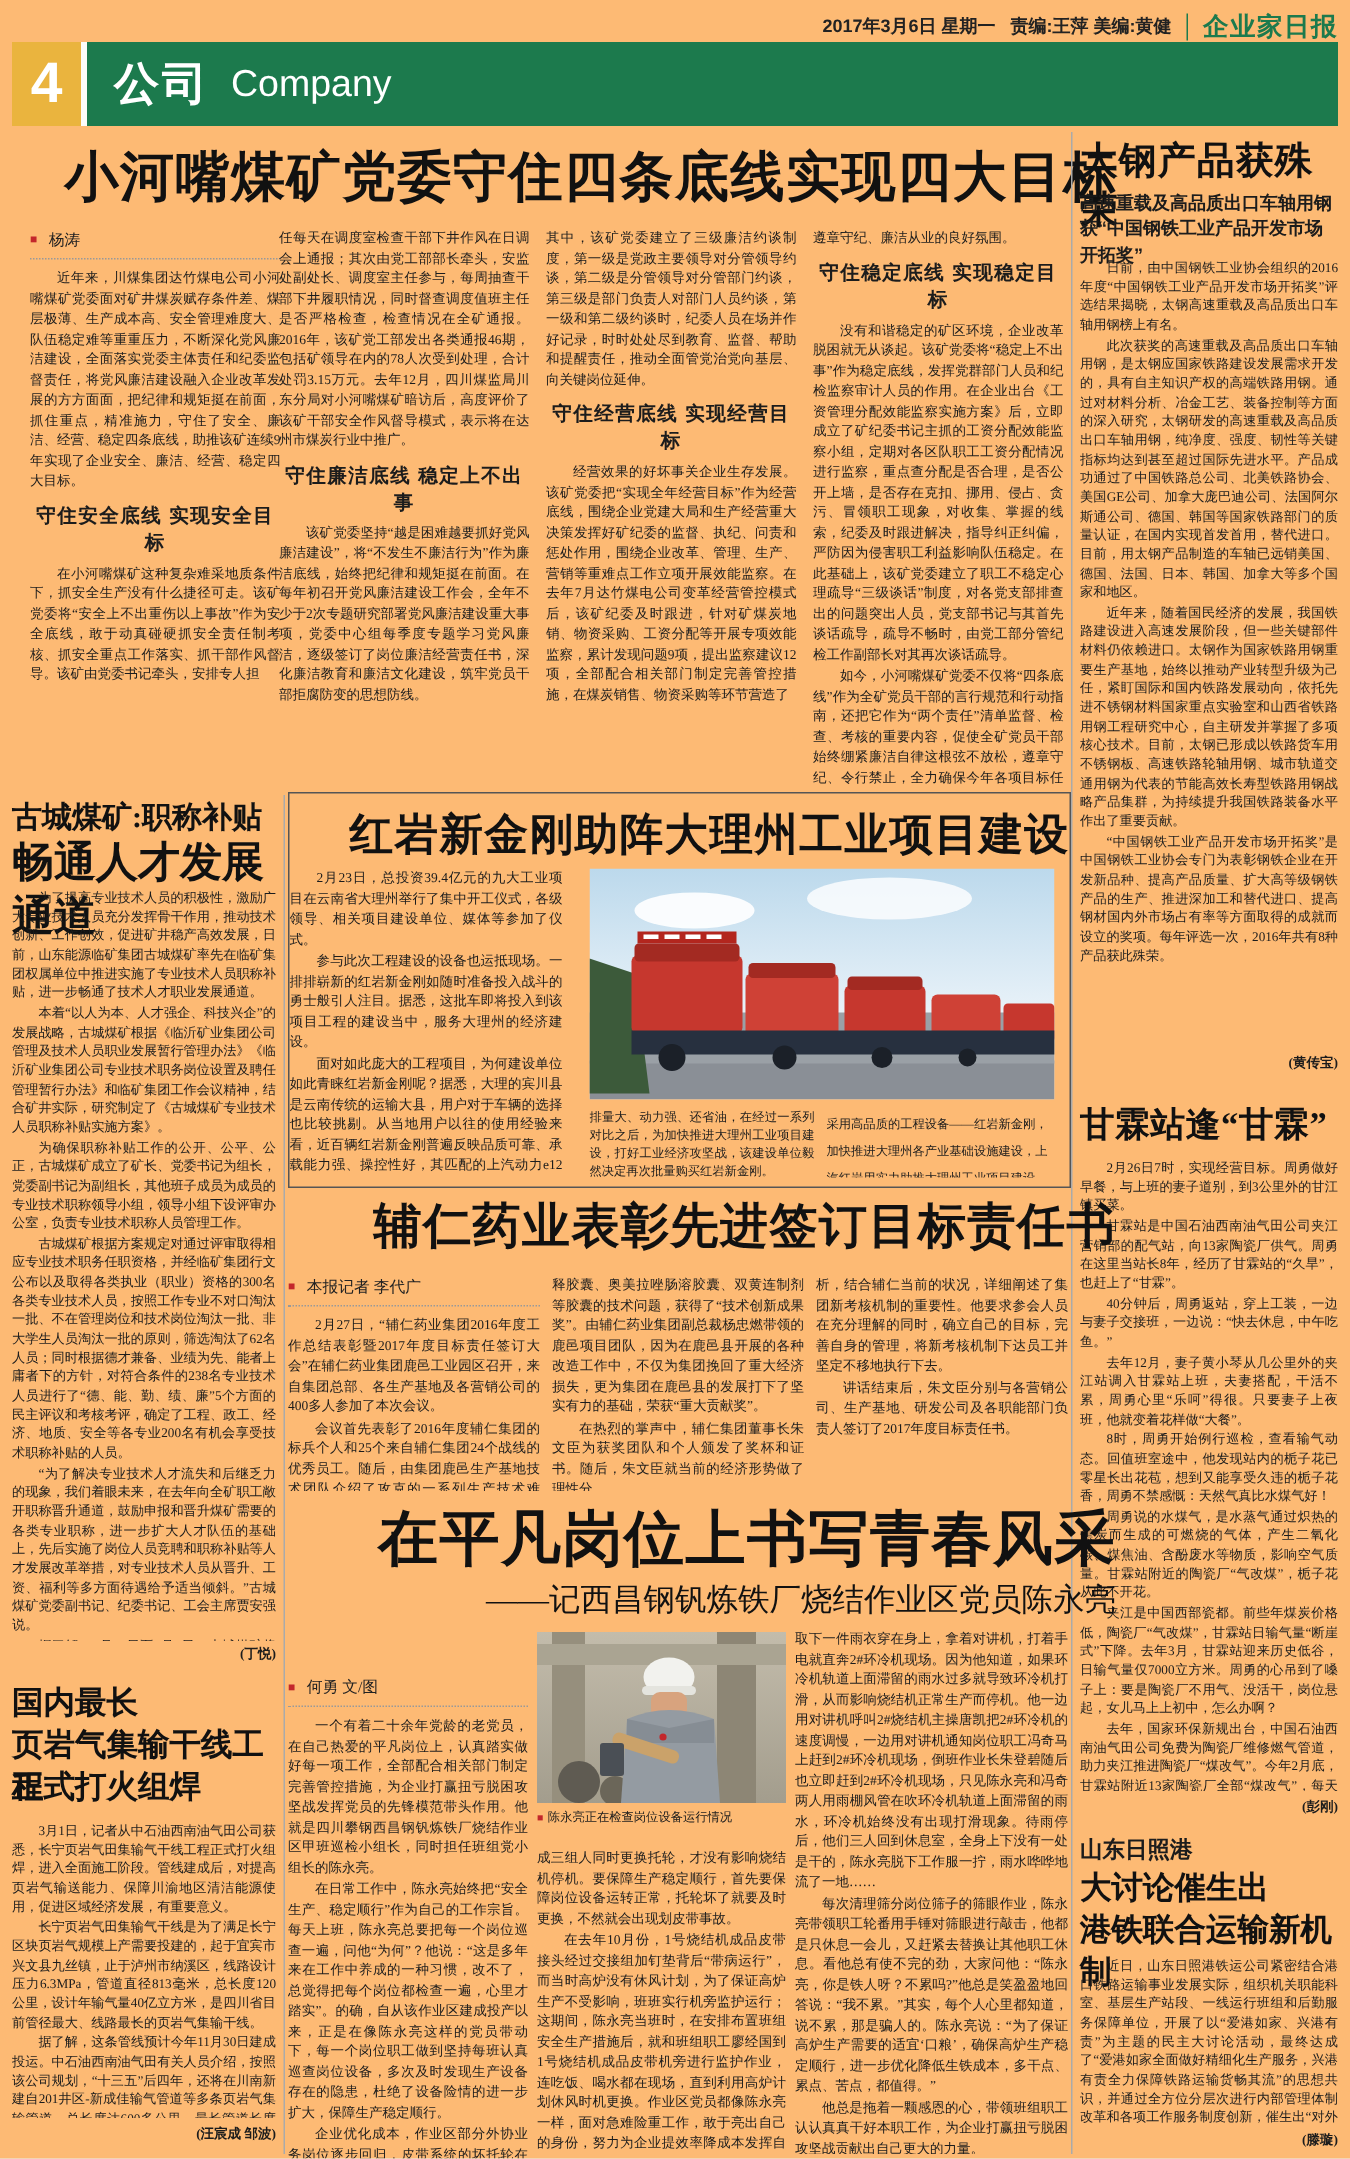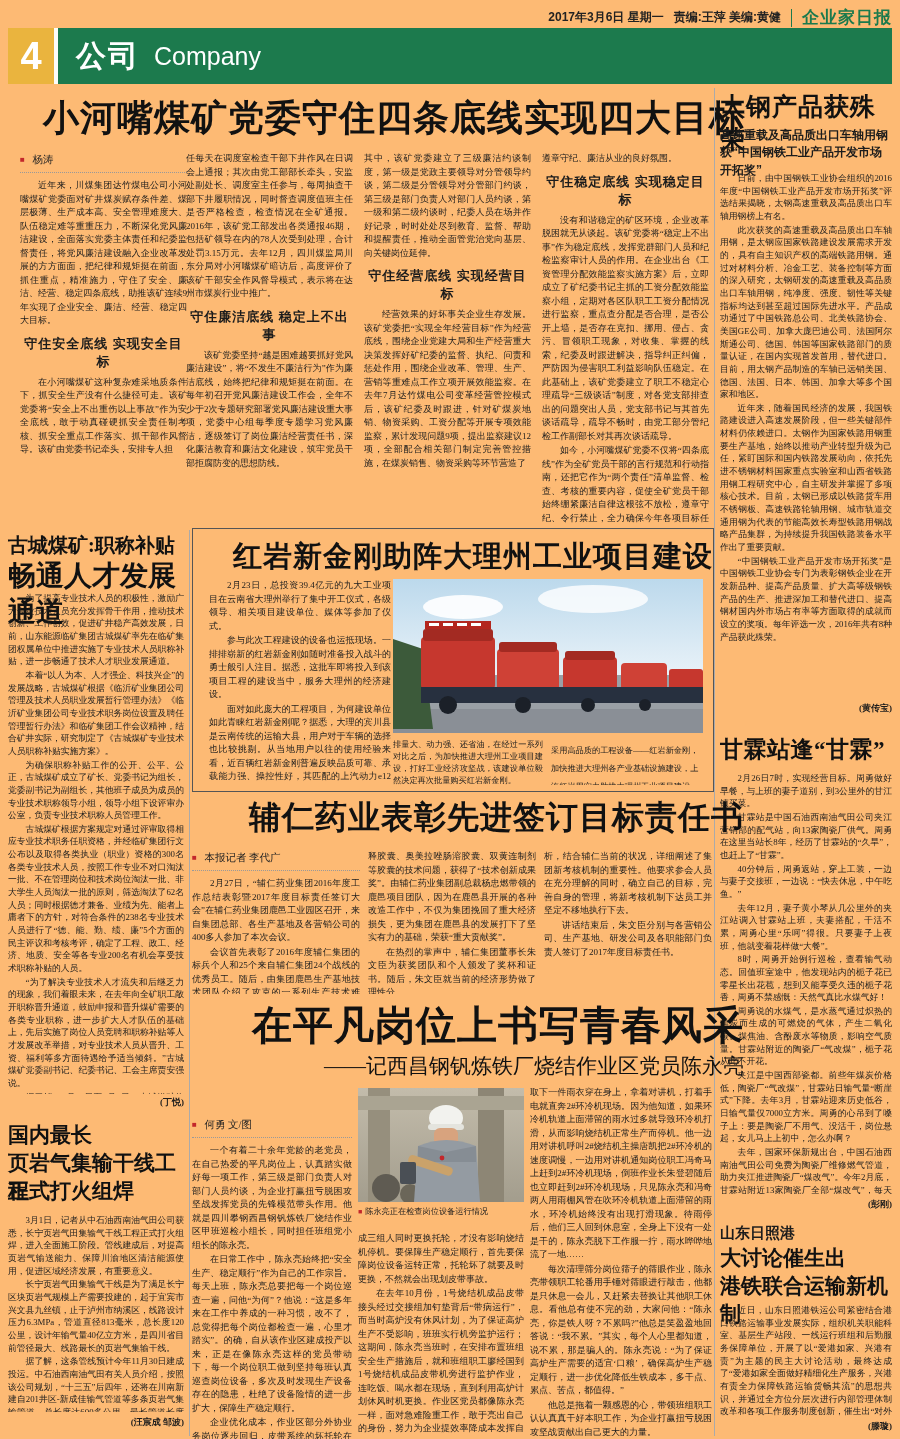--- a/index.html
+++ b/index.html
@@ -124,21 +124,21 @@
   <div class="abs hl" style="left:8px;top:1178px;width:178px;font-size:21px;line-height:1.32;">正式打火组焊</div>
   <div class="abs col rail" style="left:8px;top:1214px;width:176px;height:198px;">
     <p class="p">3月1日，记者从中石油西南油气田公司获悉，长宁页岩气田集输气干线工程正式打火组焊，进入全面施工阶段。管线建成后，对提高页岩气输送能力、保障川渝地区清洁能源使用，促进区域经济发展，有重要意义。</p>
     <p class="p">长宁页岩气田集输气干线是为了满足长宁区块页岩气规模上产需要投建的，起于宜宾市兴文县九丝镇，止于泸州市纳溪区，线路设计压力6.3MPa，管道直径813毫米，总长度120公里，设计年输气量40亿立方米，是四川省目前管径最大、线路最长的页岩气集输干线。</p>
     <p class="p">据了解，这条管线预计今年11月30日建成投运。中石油西南油气田有关人员介绍，按照该公司规划，“十三五”后四年，还将在川南新建自201井区-新成佳输气管道等多条页岩气集输管道，总长度达600多公里，最长管道长度达170公里，管径最大1013毫米，为2020年川南100亿立方米输送提供保障。</p>
   </div>
   <div class="abs sig" style="left:8px;top:1416px;width:176px;">(汪宸成 邹波)</div>
 
   <div class="abs" style="left:192px;top:528px;width:520px;height:262px;border:1px solid #555;">
     <div class="hl center" style="margin-top:8px;font-size:29px;letter-spacing:1px;white-space:nowrap;">红岩新金刚助阵大理州工业项目建设</div>
-    <div class="col" style="position:absolute;left:16px;top:50px;width:182px;height:202px;">
+    <div class="col" style="position:absolute;left:0;top:50px;width:182px;height:202px;">
       <p class="p">2月23日，总投资39.4亿元的九大工业项目在云南省大理州举行了集中开工仪式，各级领导、相关项目建设单位、媒体等参加了仪式。</p>
       <p class="p">参与此次工程建设的设备也运抵现场。一排排崭新的红岩新金刚如随时准备投入战斗的勇士般引人注目。据悉，这批车即将投入到该项目工程的建设当中，服务大理州的经济建设。</p>
       <p class="p">面对如此庞大的工程项目，为何建设单位如此青睐红岩新金刚呢？据悉，大理的宾川县是云南传统的运输大县，用户对于车辆的选择也比较挑剔。从当地用户以往的使用经验来看，近百辆红岩新金刚普遍反映品质可靠、承载能力强、操控性好，其匹配的上汽动力e12发动机性能优越、</p>
     </div>
     <svg style="position:absolute;left:200px;top:50px;" width="310" height="154" viewBox="0 0 310 154">
       <defs>
         <linearGradient id="sky" x1="0" y1="0" x2="0" y2="1">
           <stop offset="0" stop-color="#bcd9ec"></stop>
             <stop offset="0.7" stop-color="#eef5fa"></stop>
         </linearGradient>
@@ -196,21 +196,21 @@
   </div>
 
   <div class="abs hl center" style="left:192px;top:998px;width:520px;font-size:40px;letter-spacing:1px;white-space:nowrap;">在平凡岗位上书写青春风采</div>
   <div class="abs center" style="left:192px;top:1052px;width:520px;font-size:21px;color:#111;white-space:nowrap;">——记西昌钢钒炼铁厂烧结作业区党员陈永亮</div>
 
   <div class="abs col" style="left:192px;top:1086px;width:160px;height:350px;margin-top:31px;">
     <div class="byline">
       <span class="sq">■</span>
       <span>何勇 文/图</span>
     </div>
-    <p class="p">一个有着二十余年党龄的老党员，在自己热爱的平凡岗位上，认真踏实做好每一项工作，第三级是部门负责人对部门人员约谈，为企业打赢扭亏脱困攻坚战发挥党员的先锋模范带头作用。他就是四川攀钢西昌钢钒炼铁厂烧结作业区甲班巡检小组长，同时担任班组党小组长的陈永亮。</p>
+    <p class="p">一个有着二十余年党龄的老党员，在自己热爱的平凡岗位上，认真踏实做好每一项工作，全部配合相关部门制定完善管控措施，为企业打赢扭亏脱困攻坚战发挥党员的先锋模范带头作用。他就是四川攀钢西昌钢钒炼铁厂烧结作业区甲班巡检小组长，同时担任班组党小组长的陈永亮。</p>
     <p class="p">在日常工作中，陈永亮始终把“安全生产、稳定顺行”作为自己的工作宗旨。每天上班，陈永亮总要把每一个岗位巡查一遍，问他“为何”？他说：“这是多年来在工作中养成的一种习惯，改不了，总觉得把每个岗位都检查一遍，心里才踏实”。的确，自从该作业区建成投产以来，正是在像陈永亮这样的党员带动下，每一个岗位职工做到坚持每班认真巡查岗位设备，多次及时发现生产设备存在的隐患，杜绝了设备险情的进一步扩大，保障生产稳定顺行。</p>
     <p class="p">企业优化成本，作业区部分外协业务岗位逐步回归，皮带系统的坏托轮在非计划检修的情况下由班组自己维护更换。由于生产一直处于满负荷运行，有时候一个班不是这个岗位要上托轮，就是那个岗位要停机上托轮。有一次，混2A和混3A要同时更换3个上托轮和2个下托轮，缓料只有10分钟时间，巡检小组忙不过来，倒班作业长朱登碧从</p>
   </div>
 
   <svg class="abs" style="left:358px;top:1088px;" width="166" height="114" viewBox="0 0 166 114">
     <defs>
       <linearGradient id="wbg" x1="0" y1="0" x2="0" y2="1">
         <stop offset="0" stop-color="#c3bcab"></stop>
           <stop offset="1" stop-color="#a39d8d"></stop>
       </linearGradient>

